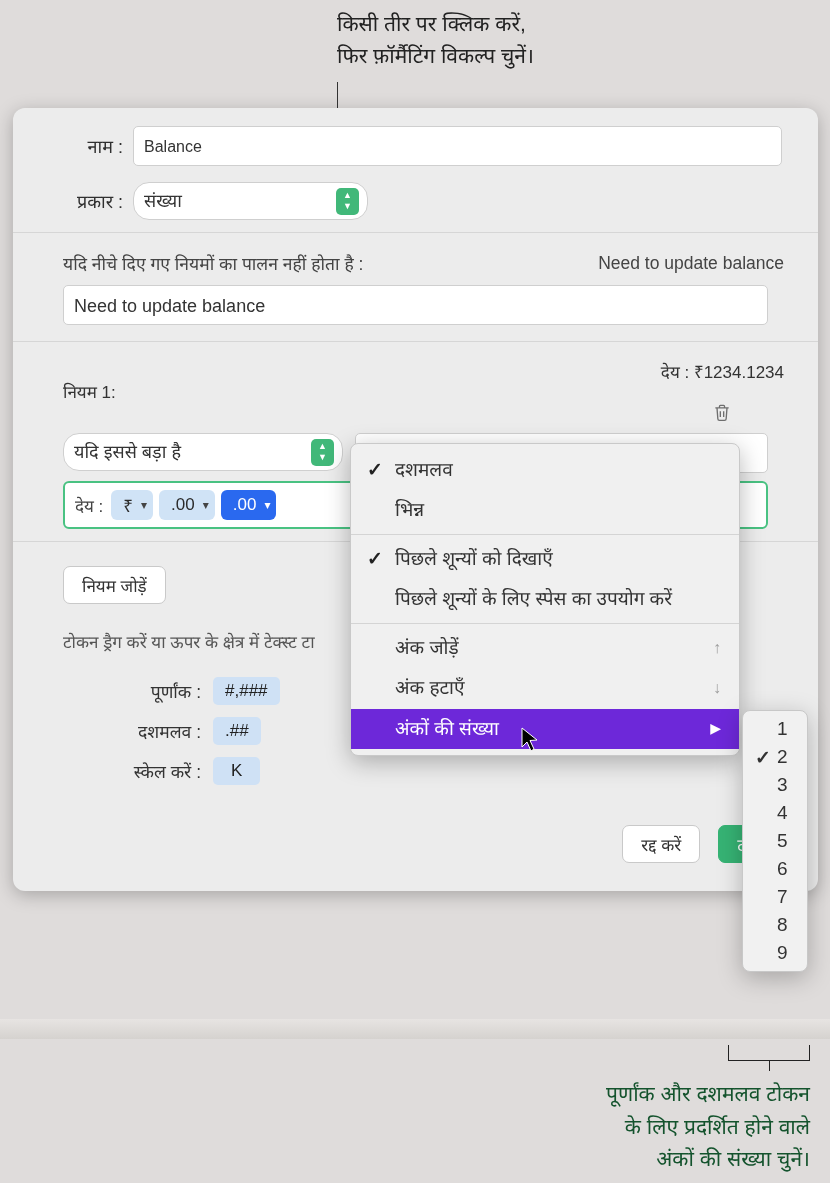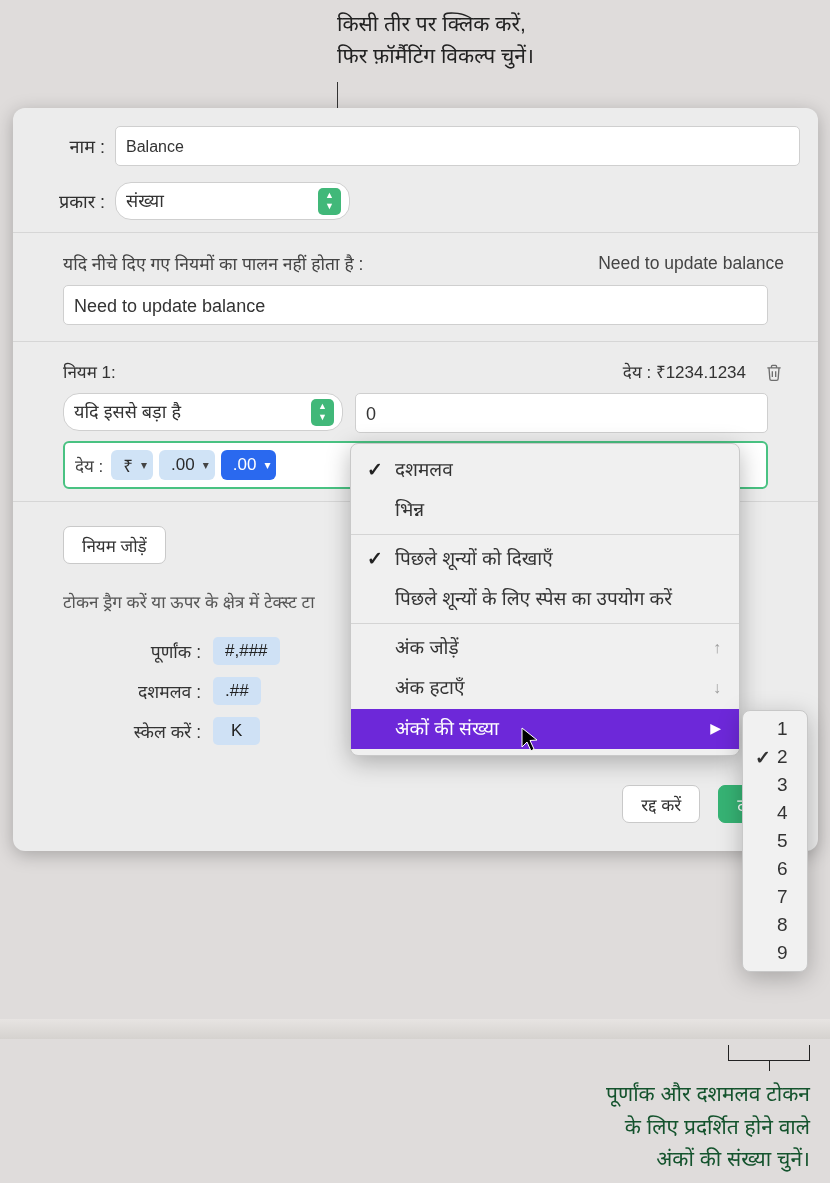--- a/index.html
+++ b/index.html
@@ -34,21 +34,21 @@
     top: 108px;
     width: 805px;
     background: #ececec;
     border-radius: 12px;
     box-shadow: 0 4px 18px rgba(0,0,0,0.25);
     padding: 10px 0 0 0;
   }
   .row {
     display: flex;
     align-items: center;
-    padding: 8px 18px;
+    padding: 8px 36px;
     gap: 10px;
   }
   .label {
     width: 74px;
     text-align: right;
     color: #2f2f2f;
     font-size: 18px;
   }
   .input-text {
     flex: 1;
@@ -283,21 +283,21 @@
     <span>Need to update balance</span>
   </div>
   <div class="msg-field">
     <div class="input-text">Need to update balance</div>
   </div>
 
   <div class="hr"></div>
 
   <div class="rule-head" style="padding-top:18px;">
     <span>नियम 1:</span>
-    <span style="display:flex;align-items:center;gap:18px;">
+    <span style="display:flex;align-items:center;gap:18px;flex-direction:column;">
       <span>देय : ₹1234.1234</span>
       <span class="trash-icon">
         <svg viewBox="0 0 24 24" fill="none" stroke="#6e6e6e" stroke-width="1.6">
           <path d="M4 7h16M9 7V5a1 1 0 0 1 1-1h4a1 1 0 0 1 1 1v2M6 7l1 13a2 2 0 0 0 2 2h6a2 2 0 0 0 2-2l1-13M10 11v7M14 11v7"></path>
         </svg>
       </span>
     </span>
   </div>
 
   <div class="rule-body">

